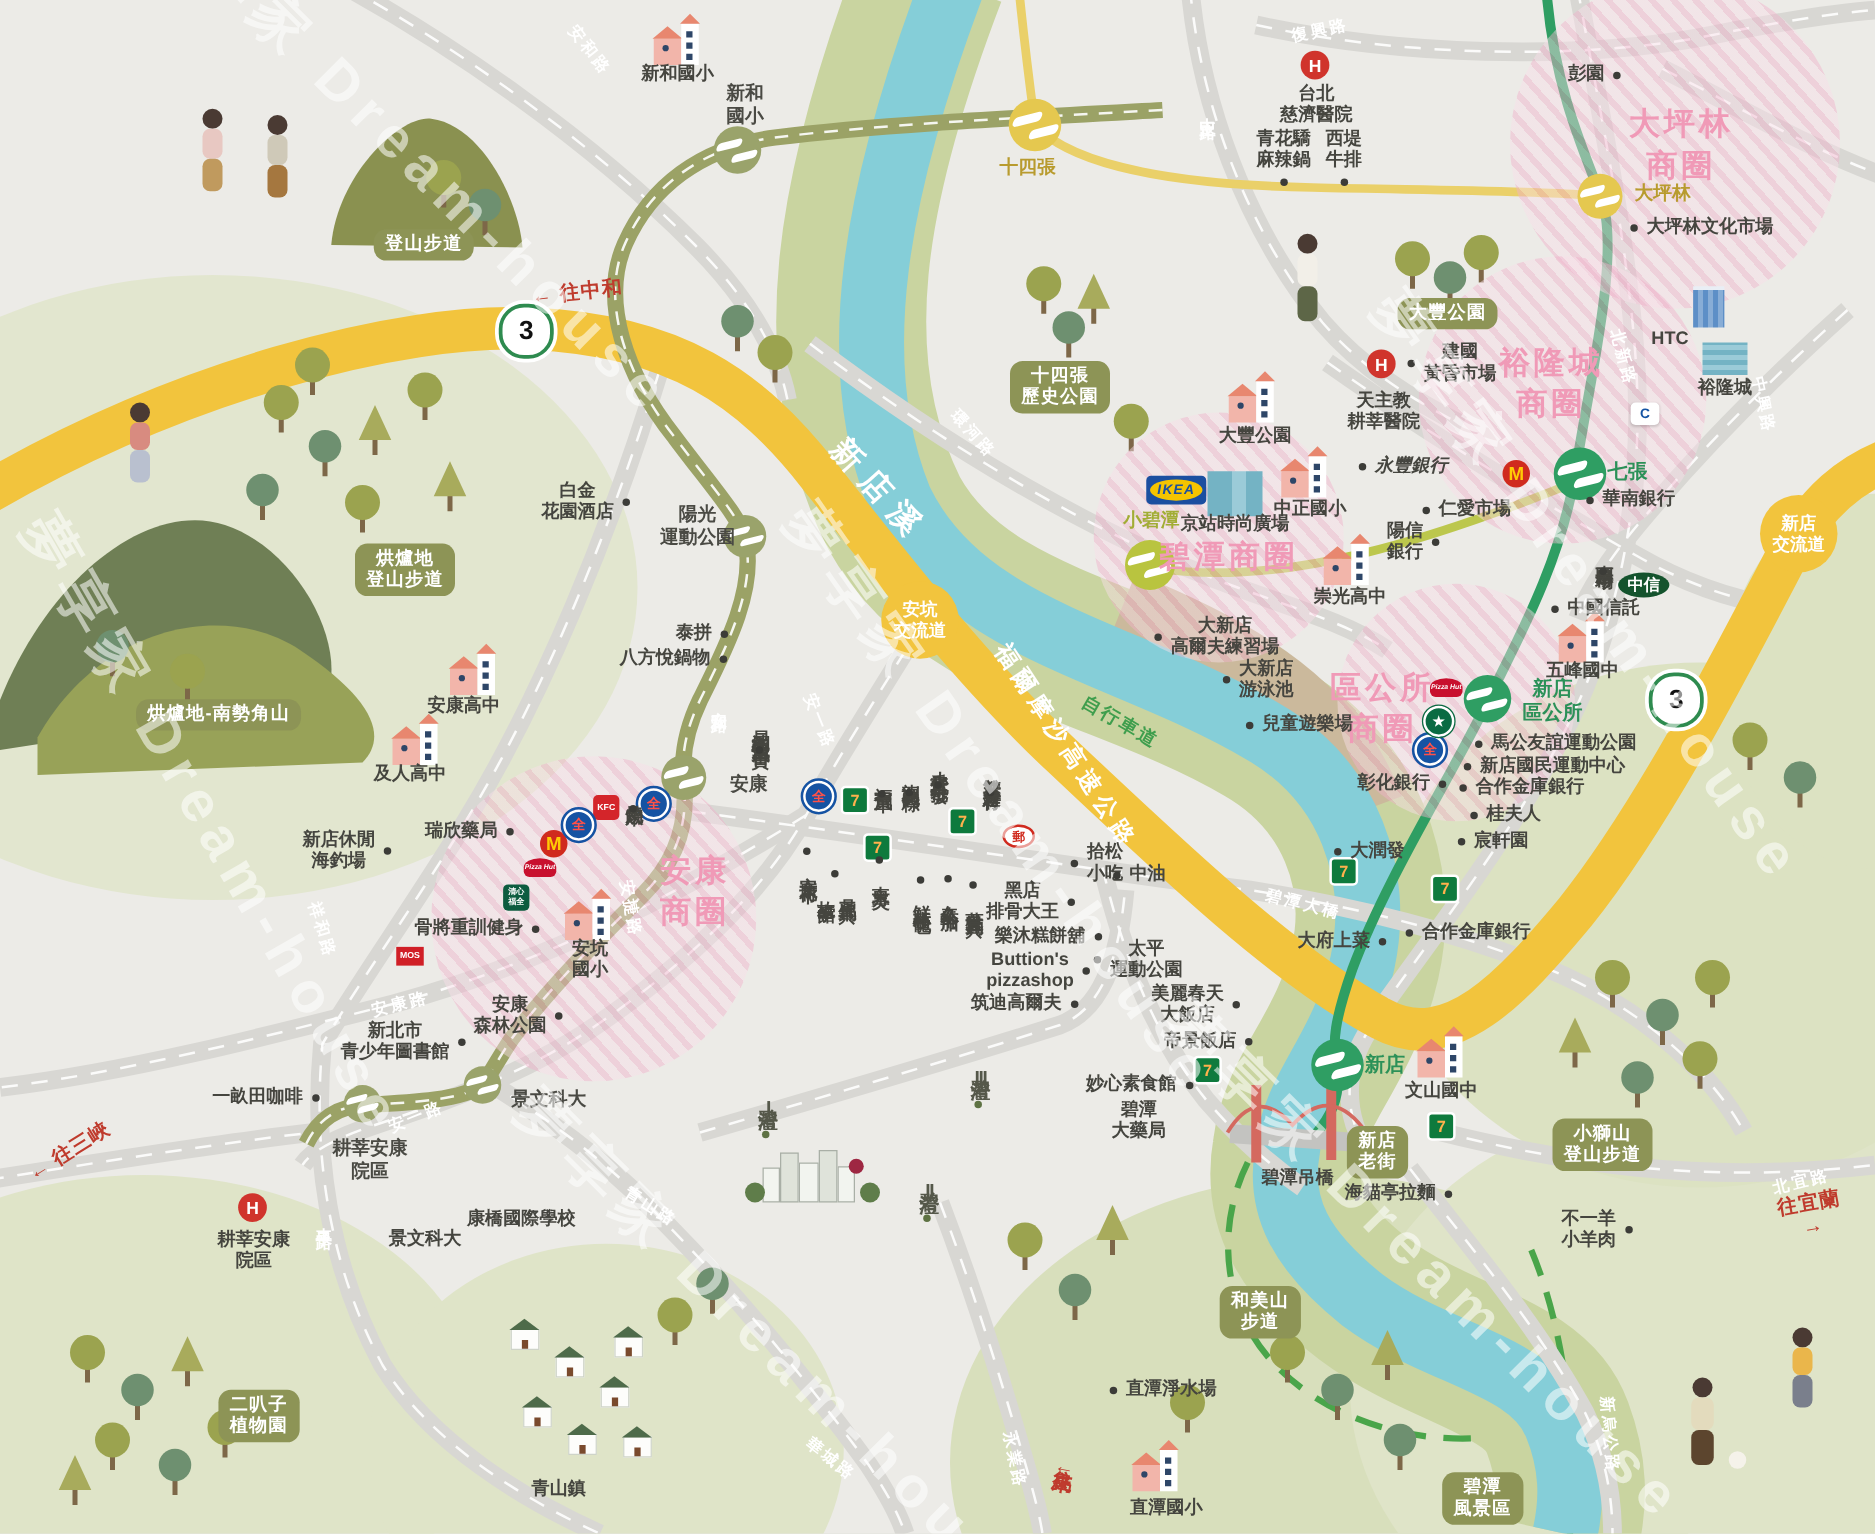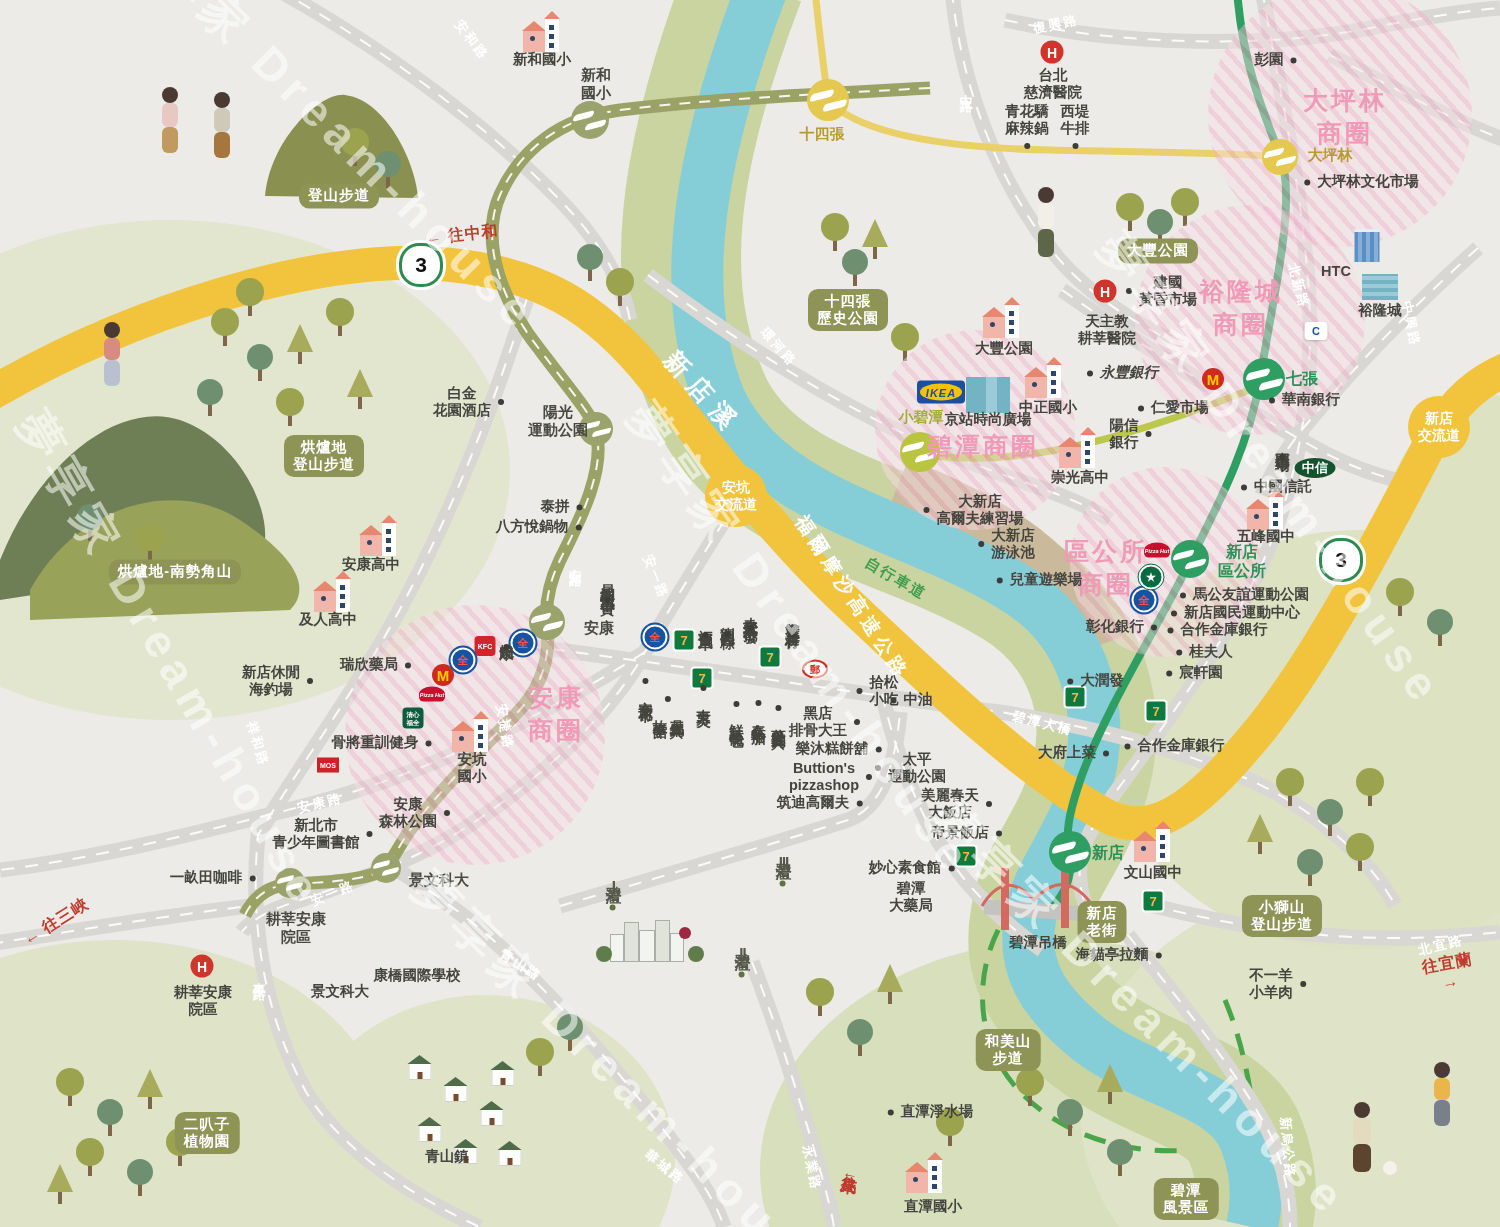--- a/index.html
+++ b/index.html
@@ -412,21 +412,21 @@
 國小</div>
     <div class="lbl k-poi" style="left: 408px; top: 813px; transform: translate(-50%, -50%);">安康
 森林公園<span class="dot dot-r"></span></div>
     <div class="lbl k-poi" style="left: 316px; top: 834px; transform: translate(-50%, -50%);">新北市
 青少年圖書館<span class="dot dot-r"></span></div>
     <div class="lbl k-poi" style="left: 206px; top: 878px; transform: translate(-50%, -50%);">一畝田咖啡<span class="dot dot-r"></span></div>
     <div class="lbl k-poi" style="left: 203px; top: 1001px; transform: translate(-50%, -50%);">耕莘安康
 院區</div>
     <div class="lbl k-poi" style="left: 340px; top: 992px; transform: translate(-50%, -50%);">景文科大</div>
     <div class="lbl k-poi" style="left: 417px; top: 976px; transform: translate(-50%, -50%);">康橋國際學校</div>
-    <div class="lbl k-poi" style="left: 447px; top: 1157px; transform: translate(-50%, -50%); text-align: center;">青山鎮</div>
+    <div class="lbl k-poi" style="left: 447px; top: 1192px; transform: translate(-50%, -50%); text-align: center;">青山鎮</div>
     <div class="lbl k-poi" style="left: 555px; top: 507px; transform: translate(-50%, -50%);">泰拼<span class="dot dot-r"></span></div>
     <div class="lbl k-poi" style="left: 532px; top: 527px; transform: translate(-50%, -50%);">八方悅鍋物<span class="dot dot-r"></span></div>
     <div class="lbl k-poi vert" style="left: 607px; top: 582px; transform: translate(-50%, -50%);">易油網生活汽車百貨<span class="dot dot-b"></span></div>
     <div class="lbl k-poi vert" style="left: 506px; top: 635px; transform: translate(-50%, -50%);">燒肉眾<span class="dot dot-b"></span></div>
     <div class="lbl k-poi vert" style="left: 668px; top: 712px; transform: translate(-50%, -50%);">鼎王鍋具
 故事館<span class="dot dot-t"></span></div>
     <div class="lbl k-poi vert" style="left: 645px; top: 694px; transform: translate(-50%, -50%);">安康花市<span class="dot dot-t"></span></div>
     <div class="lbl k-poi vert" style="left: 705px; top: 622px; transform: translate(-50%, -50%);">福寶汽車<span class="dot dot-b"></span></div>
     <div class="lbl k-poi vert" style="left: 727px; top: 620px; transform: translate(-50%, -50%);">龍刈包肉粽<span class="dot dot-b"></span></div>
     <div class="lbl k-poi vert" style="left: 703px; top: 700px; transform: translate(-50%, -50%);">東方美<span class="dot dot-t"></span></div>

